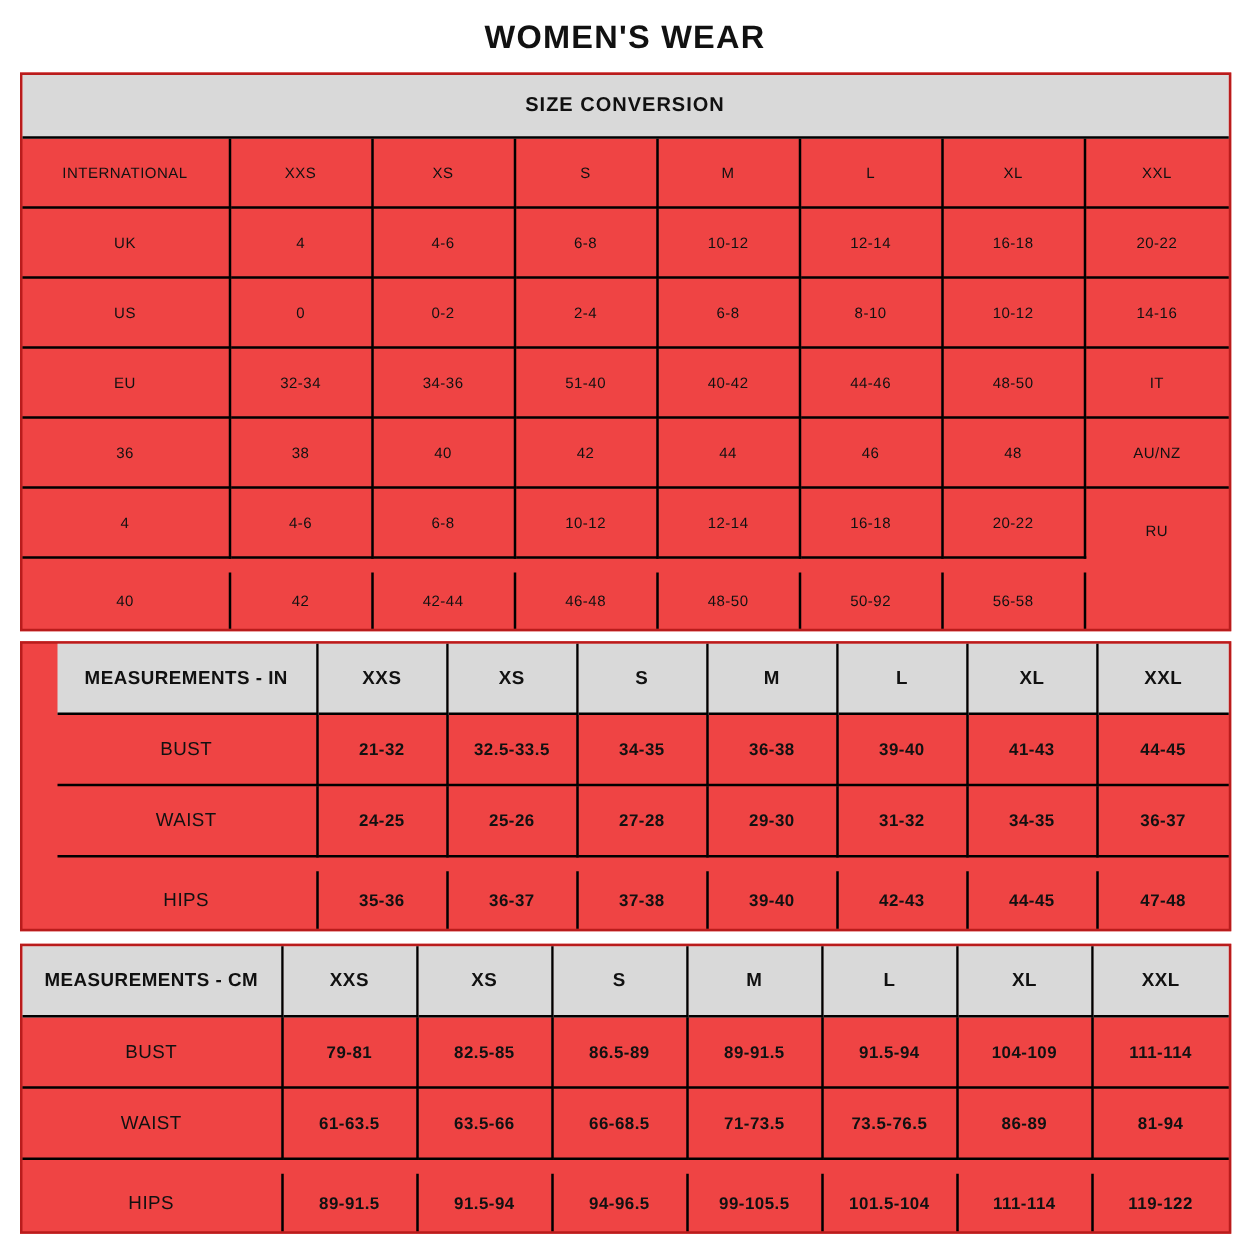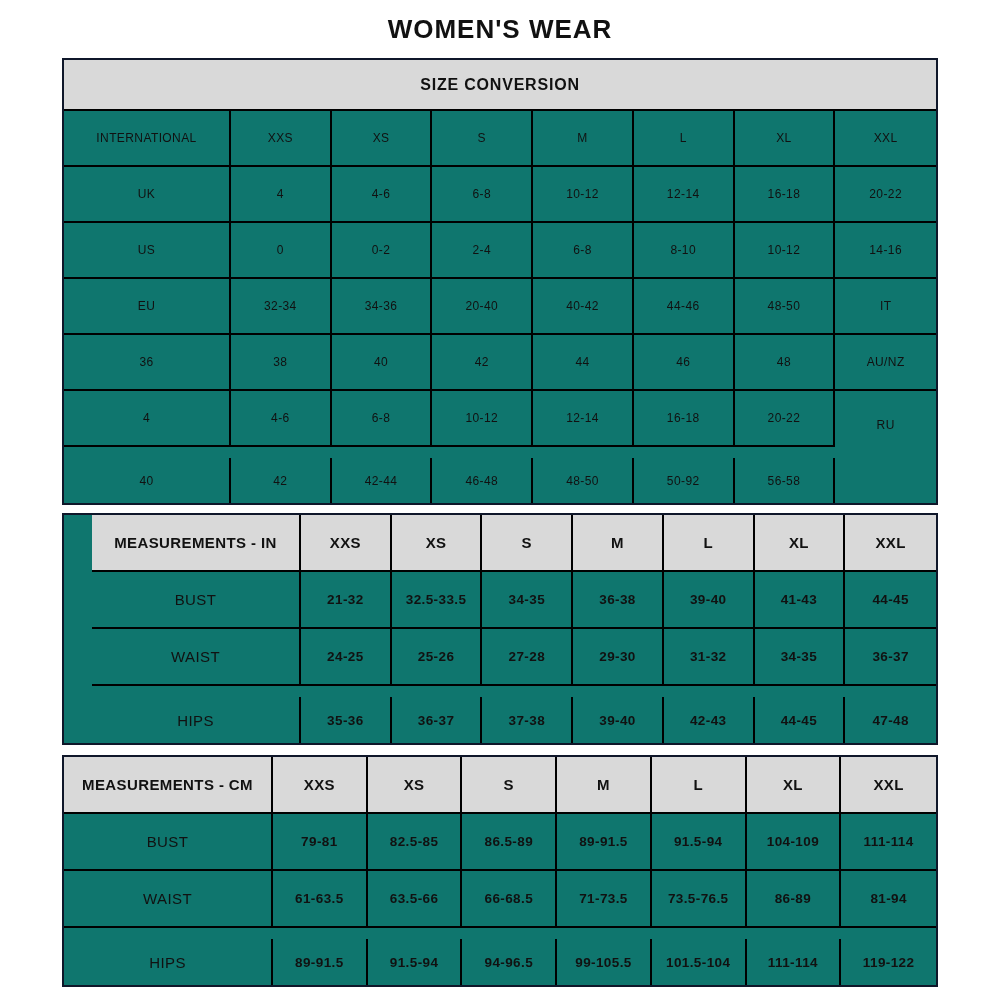--- a/index.html
+++ b/index.html
@@ -3,29 +3,29 @@
 <meta charset="utf-8">
 <style>
   * { box-sizing: border-box; margin: 0; padding: 0; }
   html, body {
     width: 1000px; height: 1000px;
     background: #ffffff;
     font-family: "Liberation Sans", sans-serif;
     color: #111111;
     overflow: hidden;
   }
-  .page { width: 876px; margin: 0 auto; }
+  .page { width: 969px; margin: 0 auto; }
   .title {
     text-align: center;
     font-weight: bold;
     font-size: 26px;
     letter-spacing: 1px;
     padding: 14px 0 13px 0;
   }
-  .tbl { border: 2px solid #0f172a; background: #0f766e; }
+  .tbl { border: 2px solid #b91c1c; background: #ef4444; }
   .tbl.meas-in { margin-top: 8px; padding-left: 28px; }
   .tbl.meas-cm { margin-top: 10px; }
   .banner {
     height: 51px;
     background: #d9d9d9;
     border-bottom: 2px solid #000;
     display: flex; align-items: center; justify-content: center;
     font-weight: bold;
     font-size: 16px;
     letter-spacing: 0.8px;
@@ -86,21 +86,21 @@
         <div class="cell">0</div>
         <div class="cell">0-2</div>
         <div class="cell">2-4</div>
         <div class="cell">6-8</div>
         <div class="cell">8-10</div>
         <div class="cell">10-12</div>
         <div class="cell">14-16</div>
         <div class="cell">EU</div>
         <div class="cell">32-34</div>
         <div class="cell">34-36</div>
-        <div class="cell">20-40</div>
+        <div class="cell">51-40</div>
         <div class="cell">40-42</div>
         <div class="cell">44-46</div>
         <div class="cell">48-50</div>
         <div class="cell">IT</div>
         <div class="cell">36</div>
         <div class="cell">38</div>
         <div class="cell">40</div>
         <div class="cell">42</div>
         <div class="cell">44</div>
         <div class="cell">46</div>

